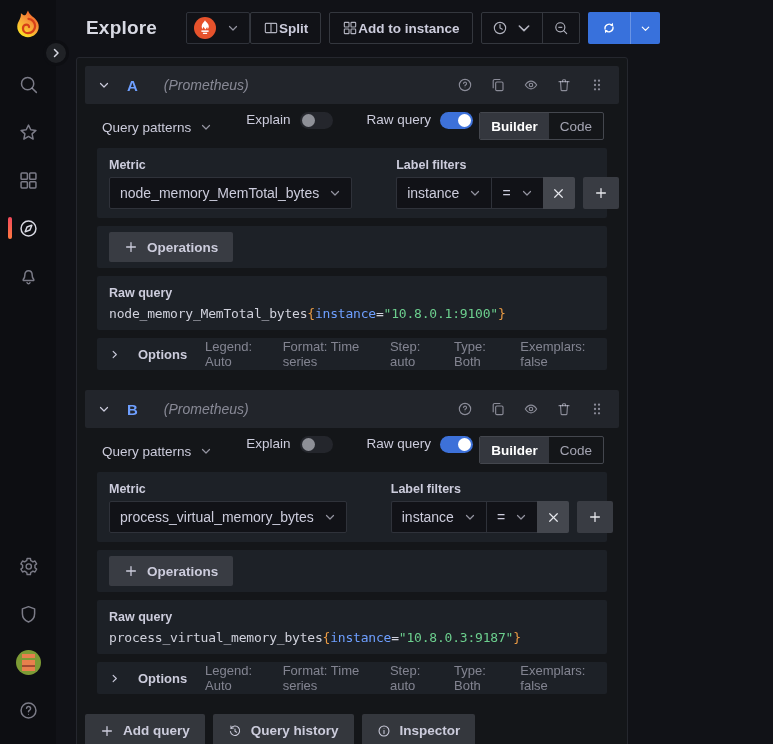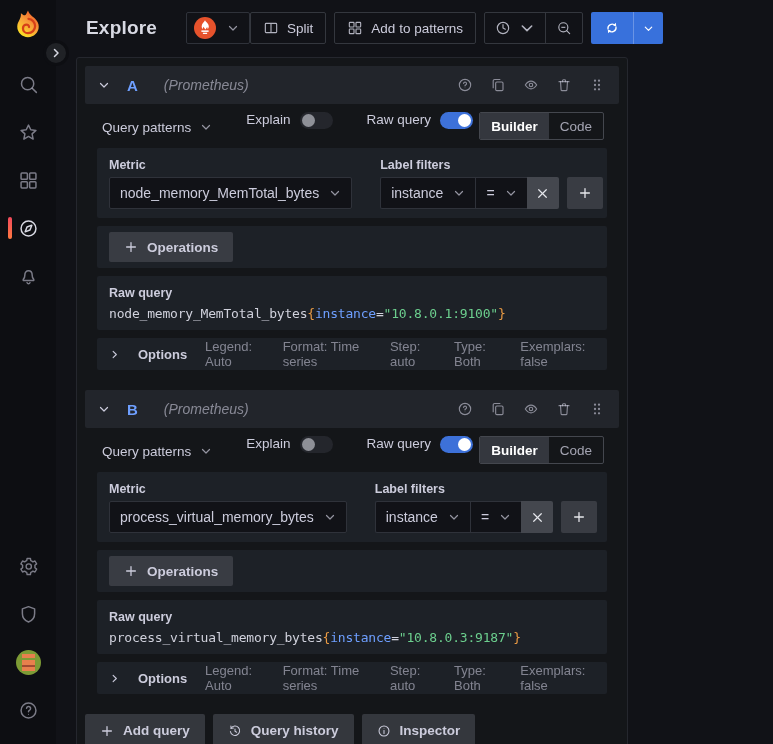--- a/index.html
+++ b/index.html
@@ -55,22 +55,22 @@
   .share-icon { color: rgba(204,204,220,.7); margin-left: 14px; width: 16px; height:16px; cursor:pointer; }
   .ds-picker {
     margin-left: 15px; height: 32px; border: 1px solid #2f323a; border-radius: 2px;
     display: flex; align-items: center; padding: 0 10px 0 6px; gap: 10px; cursor: pointer; background:#111217;
   }
   .prom-logo { width: 24px; height: 24px; }
   .chev { color: rgba(204,204,220,.7); width: 12px; height: 12px; flex-shrink:0; }
   .topbar-right { margin-left: auto; display: flex; align-items: center; gap: 8px; }
   .tb-btn {
     height: 32px; border: 1px solid #34373e; border-radius: 2px; background: #111217;
-    color: #ccccdc; display: flex; align-items: center; gap: 8px; padding: 0 12px;
-    font-size: 13.5px; font-weight: 400; cursor: pointer; white-space: nowrap;
+    color: #ccccdc; display: flex; align-items: center; padding: 0 12px;
+    font-size: 13.5px; font-weight: 700; cursor: pointer; white-space: nowrap;
   }
   .tb-btn svg { width: 16px; height: 16px; color: #b2b3bf; }
   .tb-group { display: flex; height: 32px; border: 1px solid #34373e; border-radius: 2px; }
   .tb-seg { display:flex; align-items:center; gap:8px; padding: 0 10px; color:#ccccdc; cursor:pointer; }
   .tb-seg + .tb-seg { border-left: 1px solid #34373e; }
   .tb-seg svg { width: 16px; height: 16px; color:#b2b3bf; }
   .refresh-btn { display:flex; height:32px; border-radius:2px; overflow:hidden; background:#3871dc; cursor:pointer; }
   .refresh-main { display:flex; align-items:center; padding:0 13px; color:#fff; }
   .refresh-main svg { width:16px; height:16px; }
   .refresh-caret { display:flex; align-items:center; padding:0 9px; border-left:1px solid rgba(255,255,255,.25); color:#fff; }
@@ -105,21 +105,21 @@
   }
   .toggle.on { background: #3d71d9; }
   .toggle.on::after { left: auto; right: 2px; background: #fff; }
   .mode-group {
     margin-left: auto; display: flex; height: 28px; border: 1px solid #44474e; border-radius: 2px; overflow: hidden;
   }
   .mode-opt { display:flex; align-items:center; padding: 0 11px; font-size: 13.5px; color: rgba(204,204,220,.78); cursor:pointer; }
   .mode-opt.selected { background: #34373e; color: #fff; font-weight: 700; }
 
   .block { background: #1d2127; border-radius: 2px; padding: 10px 12px 9px; margin-bottom: 8px; }
-  .field-row { display: flex; gap: 28px; }
+  .field-row { display: flex; gap: 44px; }
   .field-label { font-size: 12.5px; font-weight: 600; color: #ccccdc; margin-bottom: 5px; }
   .select {
     height: 32px; background: #111217; border: 1px solid #2f323a; border-radius: 2px;
     display: flex; align-items: center; gap: 10px; padding: 0 10px; font-size: 14px; color: #ccccdc; cursor: pointer;
     white-space: nowrap;
   }
   .lf-group { display: flex; align-items: center; }
   .lf-group .select { border-radius: 0; border-right-width: 0; }
   .lf-group .select:first-child { border-radius: 2px 0 0 2px; }
   .sq-btn {
@@ -276,21 +276,21 @@
           </svg>
           <span>Split</span>
         </button>
         <button class="tb-btn">
           <svg viewBox="0 0 24 24" fill="none" stroke="currentColor" stroke-width="1.7">
             <rect x="3.5" y="3.5" width="7" height="7" rx="1"></rect>
               <rect x="13.5" y="3.5" width="7" height="7" rx="1"></rect>
             <rect x="3.5" y="13.5" width="7" height="7" rx="1"></rect>
               <rect x="13.5" y="13.5" width="7" height="7" rx="1"></rect>
           </svg>
-          <span>Add to patterns</span>
+          <span>Add to instance</span>
         </button>
         <div class="tb-group">
           <div class="tb-seg">
             <svg viewBox="0 0 24 24" fill="none" stroke="currentColor" stroke-width="1.7">
               <circle cx="12" cy="12" r="8.5"></circle>
                 <polyline points="12,7 12,12 15.5,13.8" stroke-linecap="round" stroke-linejoin="round"></polyline>
             </svg>
             <svg class="chev" viewBox="0 0 24 24" fill="none" stroke="currentColor" stroke-width="2.4" stroke-linecap="round" stroke-linejoin="round">
               <polyline points="5,9 12,16 19,9"></polyline>
             </svg>

